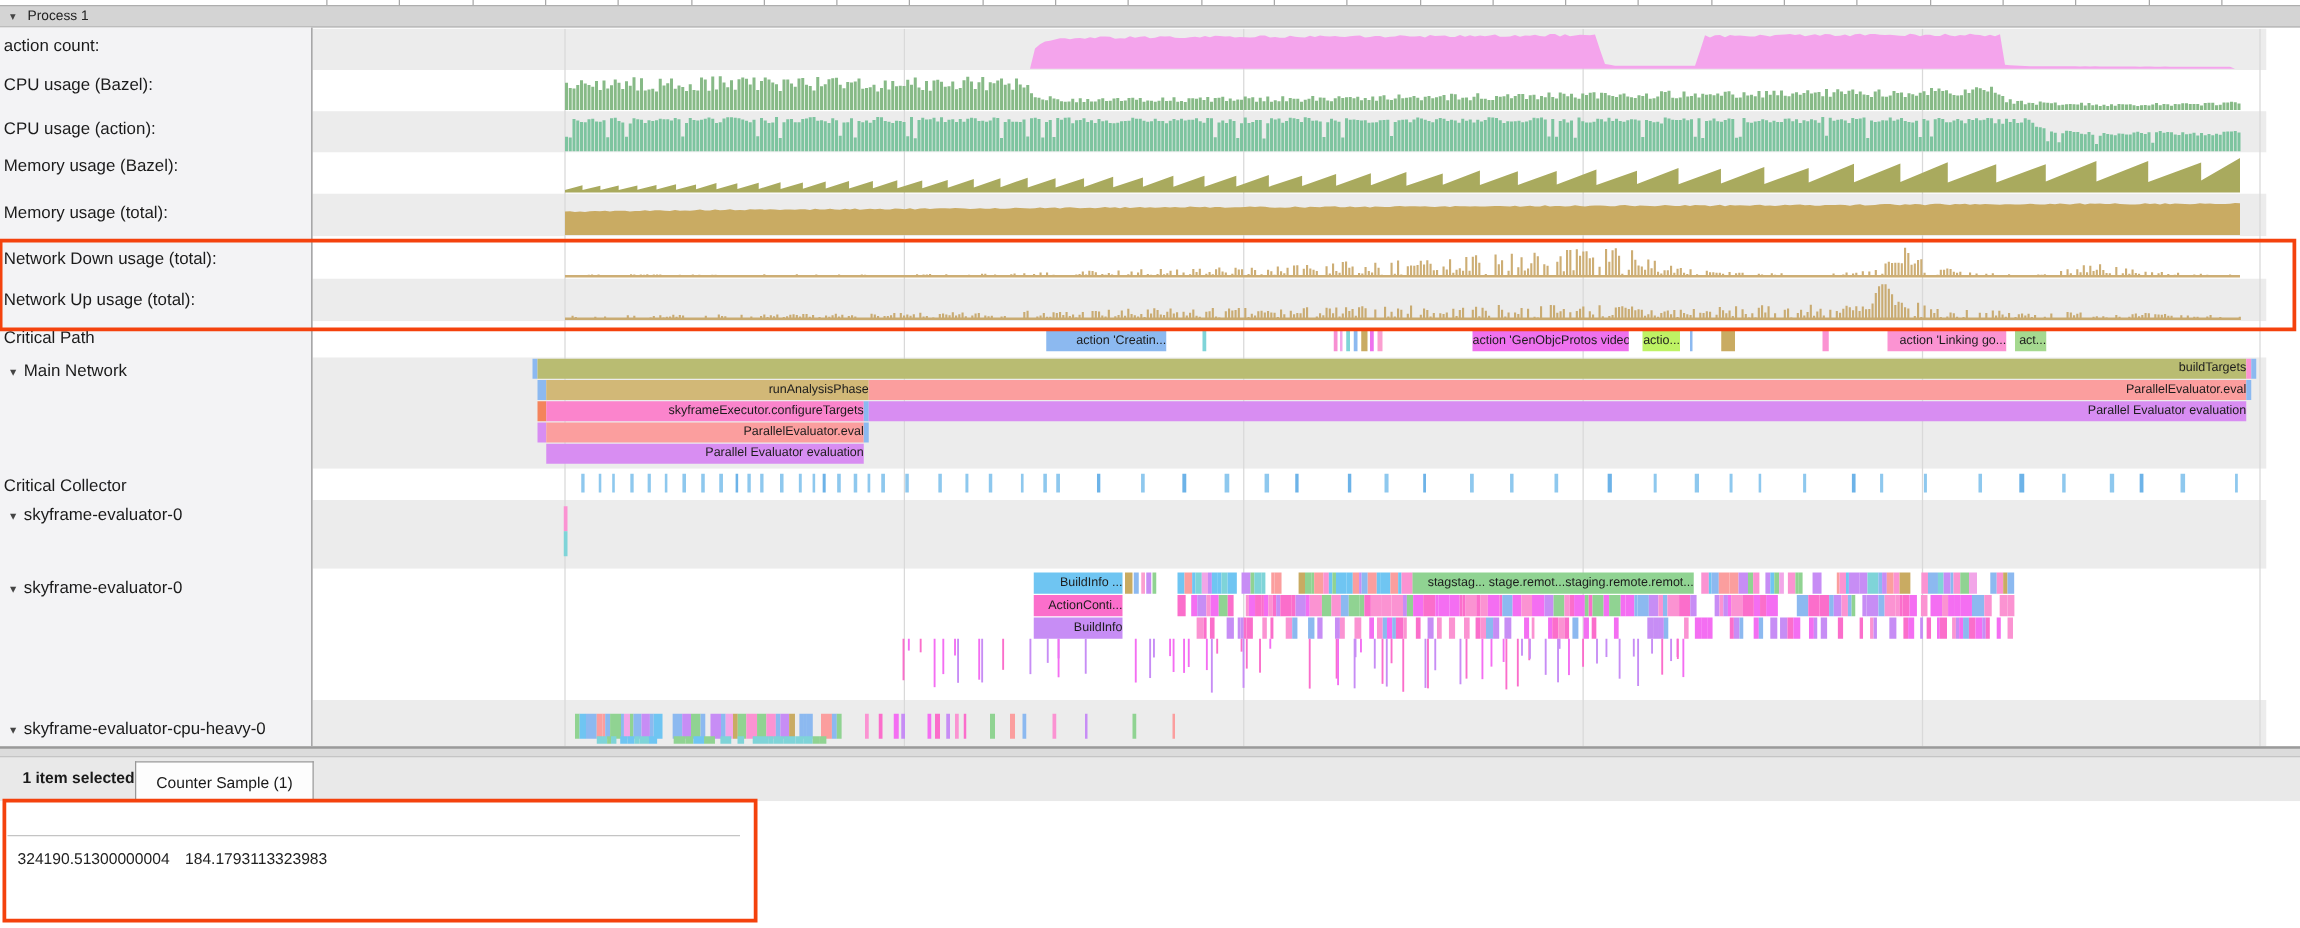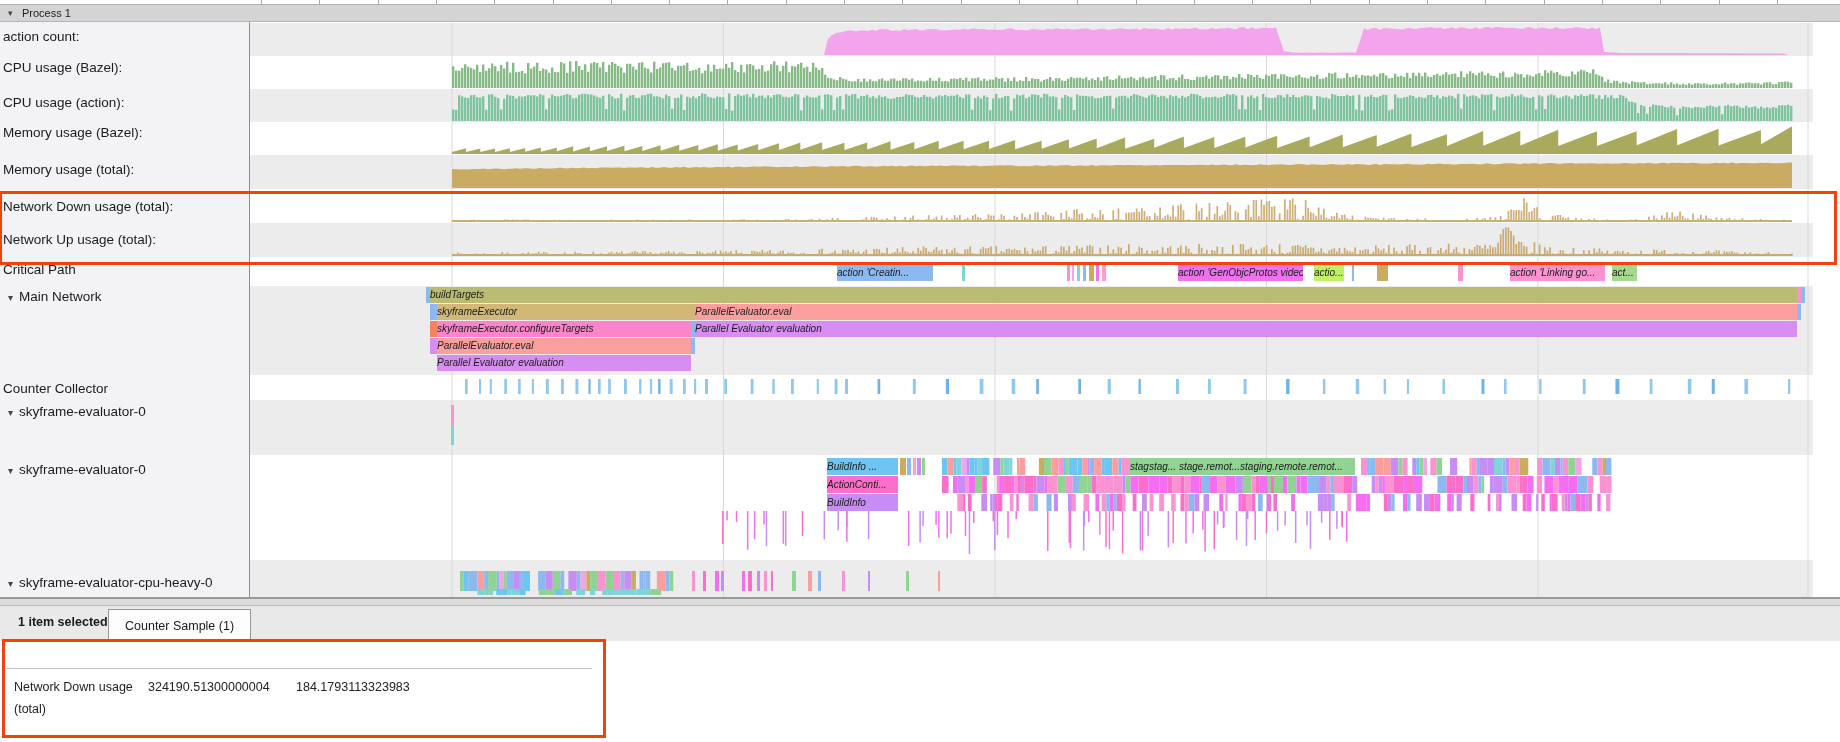--- a/index.html
+++ b/index.html
@@ -17,22 +17,22 @@
   
   .lpanel{position:absolute;left:0;top:22px;width:250px;height:575px;background:#f3f3f5;
           border-right:1px solid #8f8f8f;box-sizing:border-box;z-index:3;}
   .side-label{position:absolute;height:16px;line-height:16px;font-size:13.5px;color:#1b1b1b;white-space:nowrap;text-align:center;}
   .side-label .tri{font-size:10px;color:#444;margin-right:6px;}
   
   .bgs{position:absolute;left:250px;top:22px;width:1563px;height:575px;z-index:0;}
   .bgrow{position:absolute;left:0;width:1563px;}
   #chart-svg{position:absolute;left:250px;top:23px;z-index:1;}
   #slices{position:absolute;left:0;top:0;width:1840px;height:742px;z-index:2;pointer-events:none;}
-  .slice{position:absolute;overflow:hidden;font-size:10px;color:#1c1c1c;text-align:left;
-         white-space:nowrap;box-sizing:border-box;font-style:italic;}
+  .slice{position:absolute;overflow:hidden;font-size:10px;color:#1c1c1c;text-align:right;
+         white-space:nowrap;box-sizing:border-box;}
   
   .redbox{position:absolute;border:3px solid #f4420d;box-sizing:border-box;z-index:5;background:transparent;}
   
   .splitter{position:absolute;left:0;top:597px;width:1840px;height:9px;background:#dcdcdc;
             border-top:2px solid #9a9a9a;border-bottom:1px solid #bdbdbd;box-sizing:border-box;z-index:4;}
   .tabstrip{position:absolute;left:0;top:606px;width:1840px;height:35px;background:#e9e9e9;z-index:4;}
   .status{position:absolute;left:18px;top:9px;font-size:12.5px;font-weight:bold;color:#1a1a1a;}
   .tab{position:absolute;left:108px;top:3px;height:32px;line-height:32px;padding:0 16px;
        background:#fdfdfd;border:1px solid #979797;border-bottom:none;font-size:12.5px;color:#1a1a1a;box-sizing:border-box;}
   .tablewrap{position:absolute;left:0;top:641px;width:1840px;height:101px;background:#ffffff;z-index:4;}
@@ -571,21 +571,21 @@
       <div class="slice" style="left: 1352px; top: 264px; width: 2px; height: 17px; background: rgb(140, 185, 240); line-height: 17px;"></div>
       <div class="slice" style="left: 1377px; top: 264px; width: 11px; height: 17px; background: rgb(201, 171, 98); line-height: 17px;"></div>
       <div class="slice" style="left: 1458px; top: 264px; width: 5px; height: 17px; background: rgb(251, 147, 210); line-height: 17px;"></div>
       <div class="slice" style="left: 1510px; top: 264px; width: 95px; height: 17px; background: rgb(251, 147, 210); line-height: 17px;">action 'Linking go...</div>
       <div class="slice" style="left: 1612px; top: 264px; width: 25px; height: 17px; background: rgb(165, 217, 143); line-height: 17px;">act...</div>
       <div class="slice" style="left: 426px; top: 287px; width: 4px; height: 16px; background: rgb(140, 185, 240); line-height: 16px;"></div>
       <div class="slice" style="left: 430px; top: 287px; width: 1367px; height: 16px; background: rgb(185, 188, 114); line-height: 16px;">buildTargets</div>
       <div class="slice" style="left: 1797px; top: 287px; width: 4px; height: 16px; background: rgb(251, 147, 210); line-height: 16px;"></div>
       <div class="slice" style="left: 1801px; top: 287px; width: 4px; height: 16px; background: rgb(140, 185, 240); line-height: 16px;"></div>
       <div class="slice" style="left: 430px; top: 304px; width: 7px; height: 16px; background: rgb(140, 185, 240); line-height: 16px;"></div>
-      <div class="slice" style="left: 437px; top: 304px; width: 258px; height: 16px; background: rgb(210, 184, 119); line-height: 16px;">skyframeExecutor</div>
+      <div class="slice" style="left: 437px; top: 304px; width: 258px; height: 16px; background: rgb(210, 184, 119); line-height: 16px;">runAnalysisPhase</div>
       <div class="slice" style="left: 695px; top: 304px; width: 1102px; height: 16px; background: rgb(251, 158, 158); line-height: 16px;">ParallelEvaluator.eval</div>
       <div class="slice" style="left: 1797px; top: 304px; width: 4px; height: 16px; background: rgb(140, 185, 240); line-height: 16px;"></div>
       <div class="slice" style="left: 430px; top: 321px; width: 7px; height: 16px; background: rgb(244, 132, 92); line-height: 16px;"></div>
       <div class="slice" style="left: 437px; top: 321px; width: 254px; height: 16px; background: rgb(251, 132, 204); line-height: 16px;">skyframeExecutor.configureTargets</div>
       <div class="slice" style="left: 691px; top: 321px; width: 4px; height: 16px; background: rgb(140, 185, 240); line-height: 16px;"></div>
       <div class="slice" style="left: 695px; top: 321px; width: 1102px; height: 16px; background: rgb(216, 141, 242); line-height: 16px;">Parallel Evaluator evaluation</div>
       <div class="slice" style="left: 430px; top: 338px; width: 7px; height: 16px; background: rgb(216, 141, 242); line-height: 16px;"></div>
       <div class="slice" style="left: 437px; top: 338px; width: 254px; height: 16px; background: rgb(251, 158, 158); line-height: 16px;">ParallelEvaluator.eval</div>
       <div class="slice" style="left: 691px; top: 338px; width: 4px; height: 16px; background: rgb(140, 185, 240); line-height: 16px;"></div>
       <div class="slice" style="left: 437px; top: 355px; width: 254px; height: 16px; background: rgb(216, 141, 242); line-height: 16px;">Parallel Evaluator evaluation</div>
@@ -621,37 +621,36 @@
   <div class="lpanel" id="lpanel">
       <div class="side-label" style="top: 7px; left: 3px;"><span>action count:</span></div>
       <div class="side-label" style="top: 38px; left: 3px;"><span>CPU usage (Bazel):</span></div>
       <div class="side-label" style="top: 73px; left: 3px;"><span>CPU usage (action):</span></div>
       <div class="side-label" style="top: 103px; left: 3px;"><span>Memory usage (Bazel):</span></div>
       <div class="side-label" style="top: 140px; left: 3px;"><span>Memory usage (total):</span></div>
       <div class="side-label" style="top: 177px; left: 3px;"><span>Network Down usage (total):</span></div>
       <div class="side-label" style="top: 210px; left: 3px;"><span>Network Up usage (total):</span></div>
       <div class="side-label" style="top: 240px; left: 3px;"><span>Critical Path</span></div>
       <div class="side-label" style="top: 267px; left: 8px;"><span class="tri">▾</span><span>Main Network</span></div>
-      <div class="side-label" style="top: 359px; left: 3px;"><span>Counter Collector</span></div>
+      <div class="side-label" style="top: 359px; left: 3px;"><span>Critical Collector</span></div>
       <div class="side-label" style="top: 382px; left: 8px;"><span class="tri">▾</span><span>skyframe-evaluator-0</span></div>
       <div class="side-label" style="top: 440px; left: 8px;"><span class="tri">▾</span><span>skyframe-evaluator-0</span></div>
       <div class="side-label" style="top: 553px; left: 8px;"><span class="tri">▾</span><span>skyframe-evaluator-cpu-heavy-0</span></div>
     </div>
 
   <div class="splitter"></div>
 
   <div class="tabstrip">
     <span class="status">1 item selected.</span>
     <div class="tab">Counter Sample (1)</div>
   </div>
 
   <div class="tablewrap">
     <div class="hline"></div>
     <div class="tgrid2">
-      <div class="td">Network Down usage (total)</div>
       <div class="td">324190.51300000004</div>
       <div class="td">184.1793113323983</div>
     </div>
   </div>
 
   <div class="redbox" id="redbox0" style="left: -1px; top: 191px; width: 1838px; height: 74px;"></div>
   <div class="redbox" id="redbox1" style="left: 2px; top: 639px; width: 604px; height: 99px;"></div>
 </div>
 
 </body></html>

